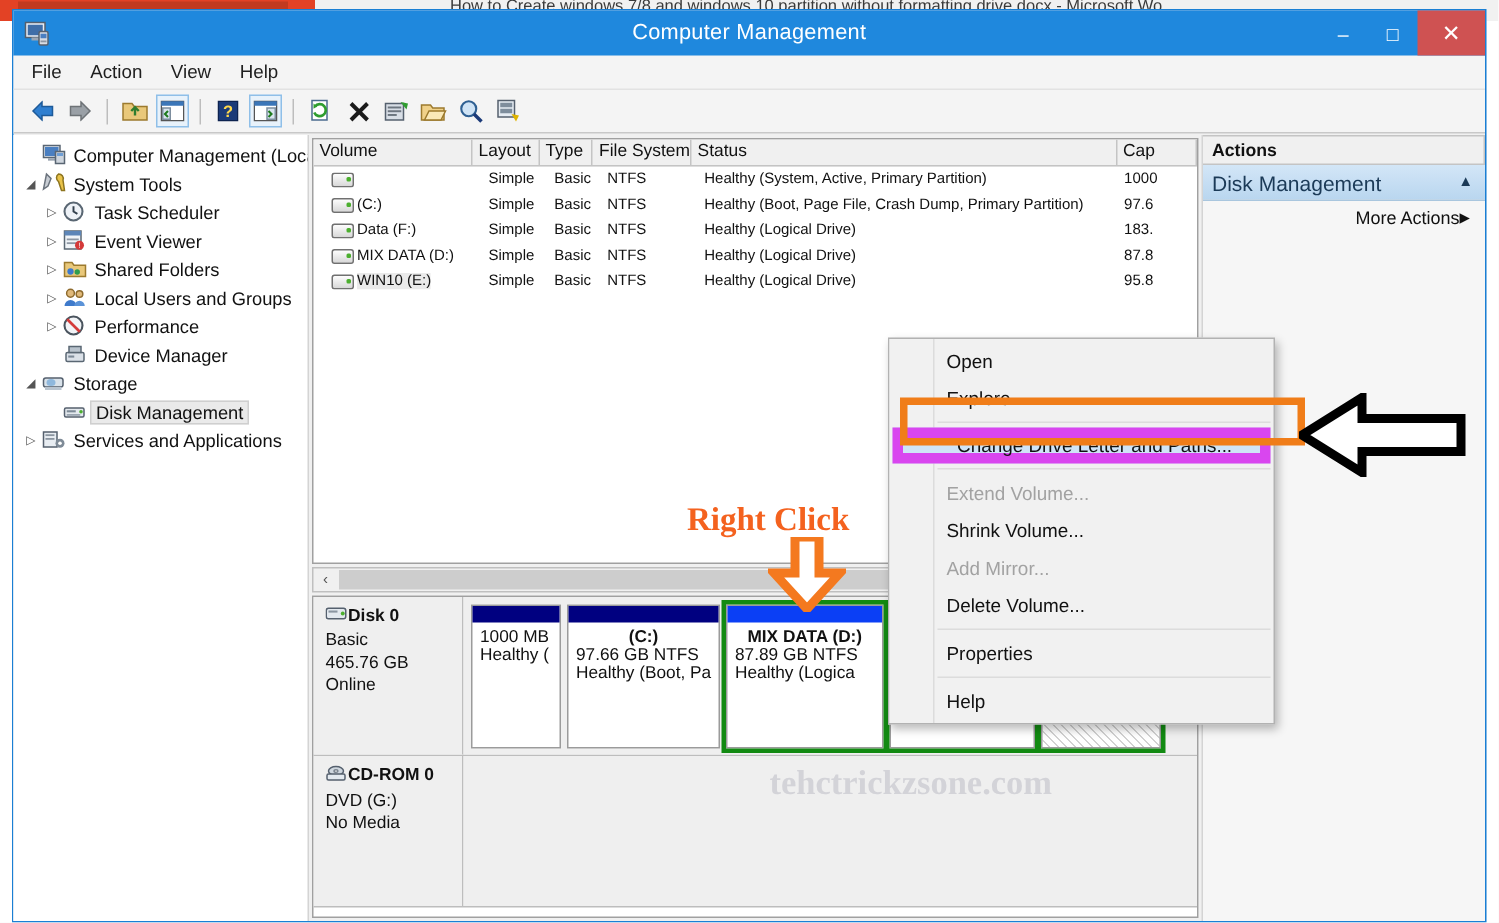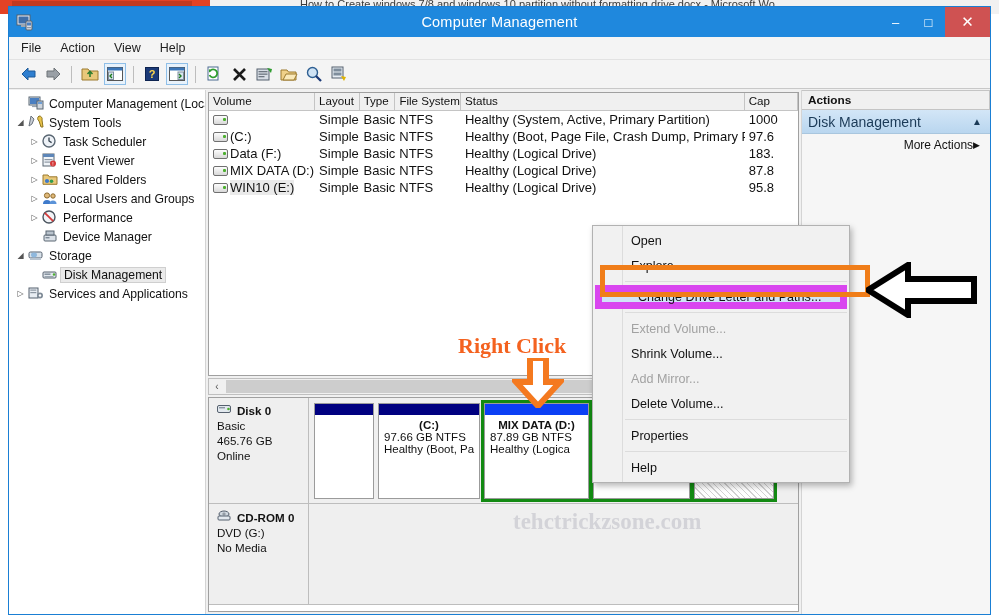--- a/index.html
+++ b/index.html
@@ -105,22 +105,22 @@
   .vol-wrap { background: #fff; border: 1px solid #a0a0a0; margin: 2px;
               height: 284px; position: relative; overflow: hidden; }
   .vol-head { display: flex; height: 18px; background: #f0f0f0;
               border-bottom: 1px solid #c4c4c4; font-size: 11.6px; color: #111; }
   .vol-head div {
     border-right: 1px solid #c4c4c4; padding: 1px 0 0 4px; overflow: hidden;
     white-space: nowrap;
   }
   .vh-vol { width: 120px; } .vh-layout { width: 50px; } .vh-type { width: 40px; }
   .vh-fs { width: 74px; } .vh-status { width: 322px; } .vh-cap { width: 60px; }
-  .vrow { display: flex; height: 17px; font-size: 13px; color: #111;
-          align-items: center; }
+  .vrow { display: flex; height: 17px; font-size: 10px; color: #111;
+          align-items: center; margin-left: 8px; }
   .vrow > div { overflow: hidden; white-space: nowrap; padding-left: 4px; }
   .vc-vol { width: 120px; display: flex; align-items: center; gap: 2px; }
   .vc-layout { width: 50px; } .vc-type { width: 40px; } .vc-fs { width: 74px; }
   .vc-status { width: 322px; } .vc-cap { width: 60px; }
   .vrow.sel .vname { background: #eaeaea; }
   .drv-ico {
     width: 15px; height: 10px; border: 1px solid #707070; border-radius: 2px;
     background: linear-gradient(#fdfdfd,#d8d8d8); position: relative; flex: 0 0 15px;
   }
   .drv-ico::after {
@@ -133,21 +133,21 @@
   .hscroll .arr { width: 16px; text-align: center; font-size: 10px; color: #555; }
   .hscroll .thumb { position:absolute; left:17px; right:3px; top:1px; bottom:1px;
                     background: #cdcdcd; }
 
   
   .graph { flex: 1; background: #fff; border: 1px solid #a0a0a0; margin: 2px;
            overflow: hidden; position: relative; }
   .disk-row { display: flex; border-bottom: 1px solid #bdbdbd; }
   .disk-info { width: 100px; background: #efefef; border-right: 1px solid #bdbdbd;
                padding: 6px 0 6px 8px; font-size: 11.6px; color: #111; }
-  .disk-info .dtitle { font-weight: bold; display: flex; align-items: flex-end; gap: 5px; }
+  .disk-info .dtitle { font-weight: bold; display: flex; align-items: flex-start; gap: 0; }
   .disk-info .dline { margin-top: 2px; }
   .parts { flex: 1; display: flex; padding: 5px 0 4px 5px; gap: 4px;
            background: #efefef; }
   .part { border: 1px solid #9b9b9b; background: #fff; display: flex;
           flex-direction: column; position: relative; }
   .part .cap { height: 11px; background: #000080; }
   .part .cap.blue { background: #0b3ff5; }
   .part .body-t { flex: 1; padding: 4px 5px 0 5px; font-size: 11.5px;
                   color: #111; overflow: hidden; white-space: nowrap; }
   .part .body-t .p1 { font-weight: bold; text-align: center; }
@@ -536,20 +536,25 @@
                       </svg></span>
                     <span>Disk 0</span>
                   </div>
                   <div class="dline">Basic</div>
                   <div class="dline">465.76 GB</div>
                   <div class="dline">Online</div>
                 </div>
                 <div class="parts">
                   <div class="part" style="width: 60px;">
                     <div class="cap"></div>
+                    <div class="body-t">
+                      <div class="p1"></div>
+                      <div class="">1000 MB</div>
+                      <div class="">Healthy (</div>
+                    </div>
                   </div>
                   <div class="part" style="width: 102px;">
                     <div class="cap"></div>
                     <div class="body-t">
                       <div class="p1">(C:)</div>
                       <div class="">97.66 GB NTFS</div>
                       <div class="">Healthy (Boot, Pa</div>
                     </div>
                   </div>
                   <div class="part sel" style="width: 105px;">

